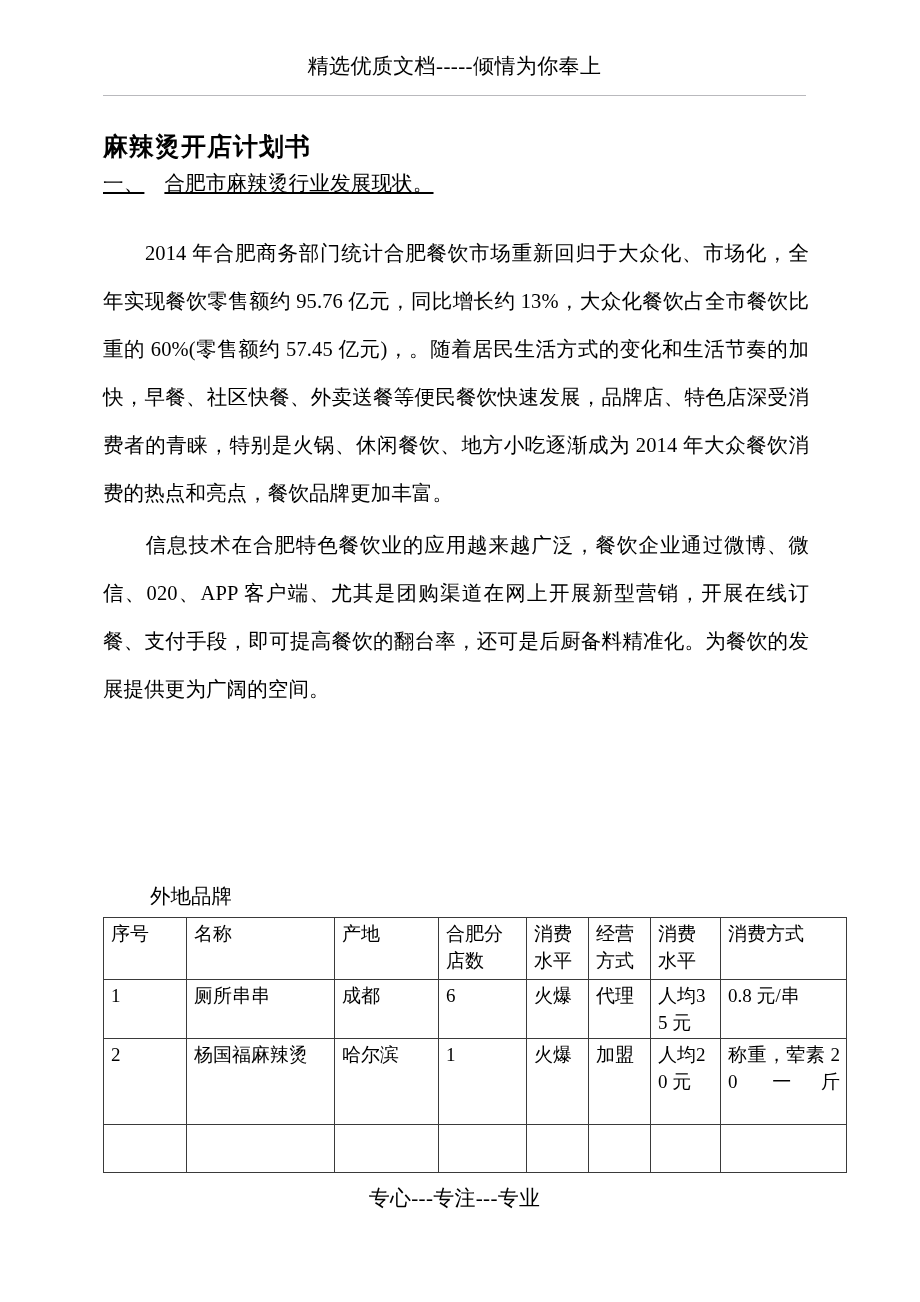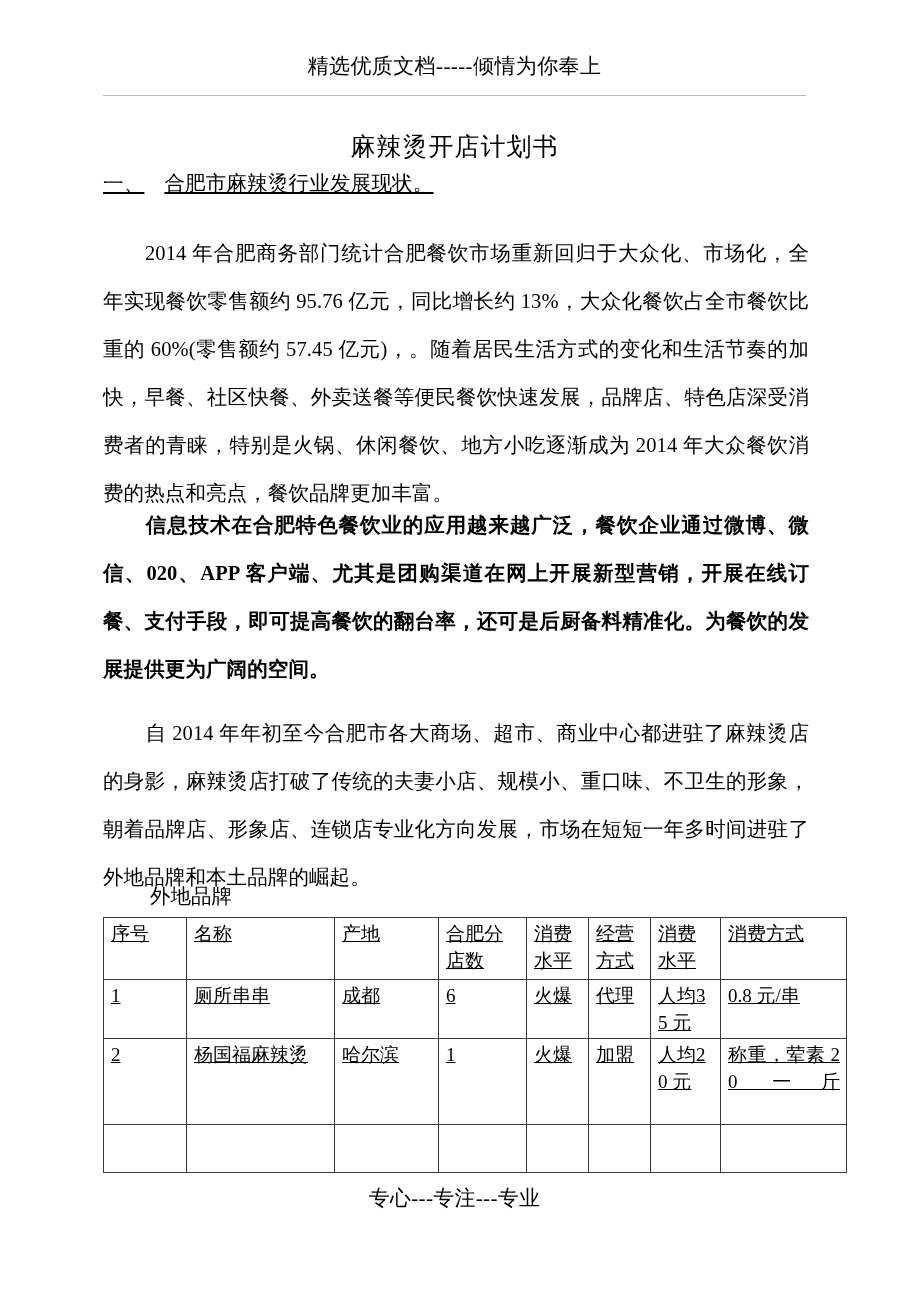--- a/index.html
+++ b/index.html
@@ -43,24 +43,24 @@
     height: 0;
     border-top: 1.4px solid #b9b9bd;
   }
 
   
   .doc-title {
     position: absolute;
     left: 103px;
     top: 113px;
     width: 703px;
-    text-align: center;
+    text-align: left;
     font-size: 25px;
     line-height: 34px;
-    font-weight: normal;
+    font-weight: bold;
     letter-spacing: 1px;
   }
 
   
   .section-heading {
     position: absolute;
     left: 103px;
     width: 706px;
     font-size: 20.5px;
     line-height: 40px;
@@ -90,21 +90,20 @@
   .table-caption .indent { display: inline-block; width: 40px; }
 
   
   .brand-table {
     position: absolute;
     left: 103px;
     top: 917px;
     width: 703px;
     border-collapse: collapse;
     table-layout: fixed;
-    text-decoration: underline;
   }
   .brand-table td {
     border: 1.2px solid #3a3a3a;
     padding: 2px 6px 2px 7px;
     font-size: 19px;
     line-height: 27px;
     vertical-align: top;
     word-break: break-all;
     box-sizing: border-box;
   }
@@ -139,23 +138,22 @@
   <div class="header-rule"></div>
 
   <h1 class="doc-title">麻辣烫开店计划书</h1>
 
   <div class="section-heading" style="top:163px;text-decoration:underline;">
     <span class="num">一、</span><span>合肥市麻辣烫行业发展现状。</span>
   </div>
 
   <p class="para" style="top:208px;"><span class="indent"></span><span>2014 年合肥商务部门统计合肥餐饮市场重新回归于大众化、市场化，全年实现餐饮零售额约 95.76 亿元，同比增长约 13%，大众化餐饮占全市餐饮比重的 60%(零售额约 57.45 亿元)，。随着居民生活方式的变化和生活节奏的加快，早餐、社区快餐、外卖送餐等便民餐饮快速发展，品牌店、特色店深受消费者的青睐，特别是火锅、休闲餐饮、地方小吃逐渐成为 2014 年大众餐饮消费的热点和亮点，餐饮品牌更加丰富。</span></p>
 
-  <p class="para" style="top:480px;font-weight:bold;"><span class="indent"></span><span>信息技术在合肥特色餐饮业的应用越来越广泛，餐饮企业通过微博、微信、020、APP 客户端、尤其是团购渠道在网上开展新型营销，开展在线订餐、支付手段，即可提高餐饮的翻台率，还可是后厨备料精准化。为餐饮的发展提供更为广阔的空间。</span></p>
-
-  <p class="para" style="top:688px;"><span class="indent"></span><span>自 2014 年年初至今合肥市各大商场、超市、商业中心都进驻了麻辣烫店的身影，麻辣烫店打破了传统的夫妻小店、规模小、重口味、不卫生的形象，朝着品牌店、形象店、连锁店专业化方向发展，市场在短短一年多时间进驻了外地品牌和本土品牌的崛起。</span></p>
+  <p class="para" style="top:500px;"><span class="indent"></span><span>信息技术在合肥特色餐饮业的应用越来越广泛，餐饮企业通过微博、微信、020、APP 客户端、尤其是团购渠道在网上开展新型营销，开展在线订餐、支付手段，即可提高餐饮的翻台率，还可是后厨备料精准化。为餐饮的发展提供更为广阔的空间。</span></p>
+
 
   <div class="table-caption" style="top:878px;"><span class="indent"></span><span>外地品牌</span></div>
 
   <table class="brand-table">
     <colgroup>
       <col style="width:83px">
       <col style="width:148px">
       <col style="width:104px">
       <col style="width:88px">
       <col style="width:62px">

